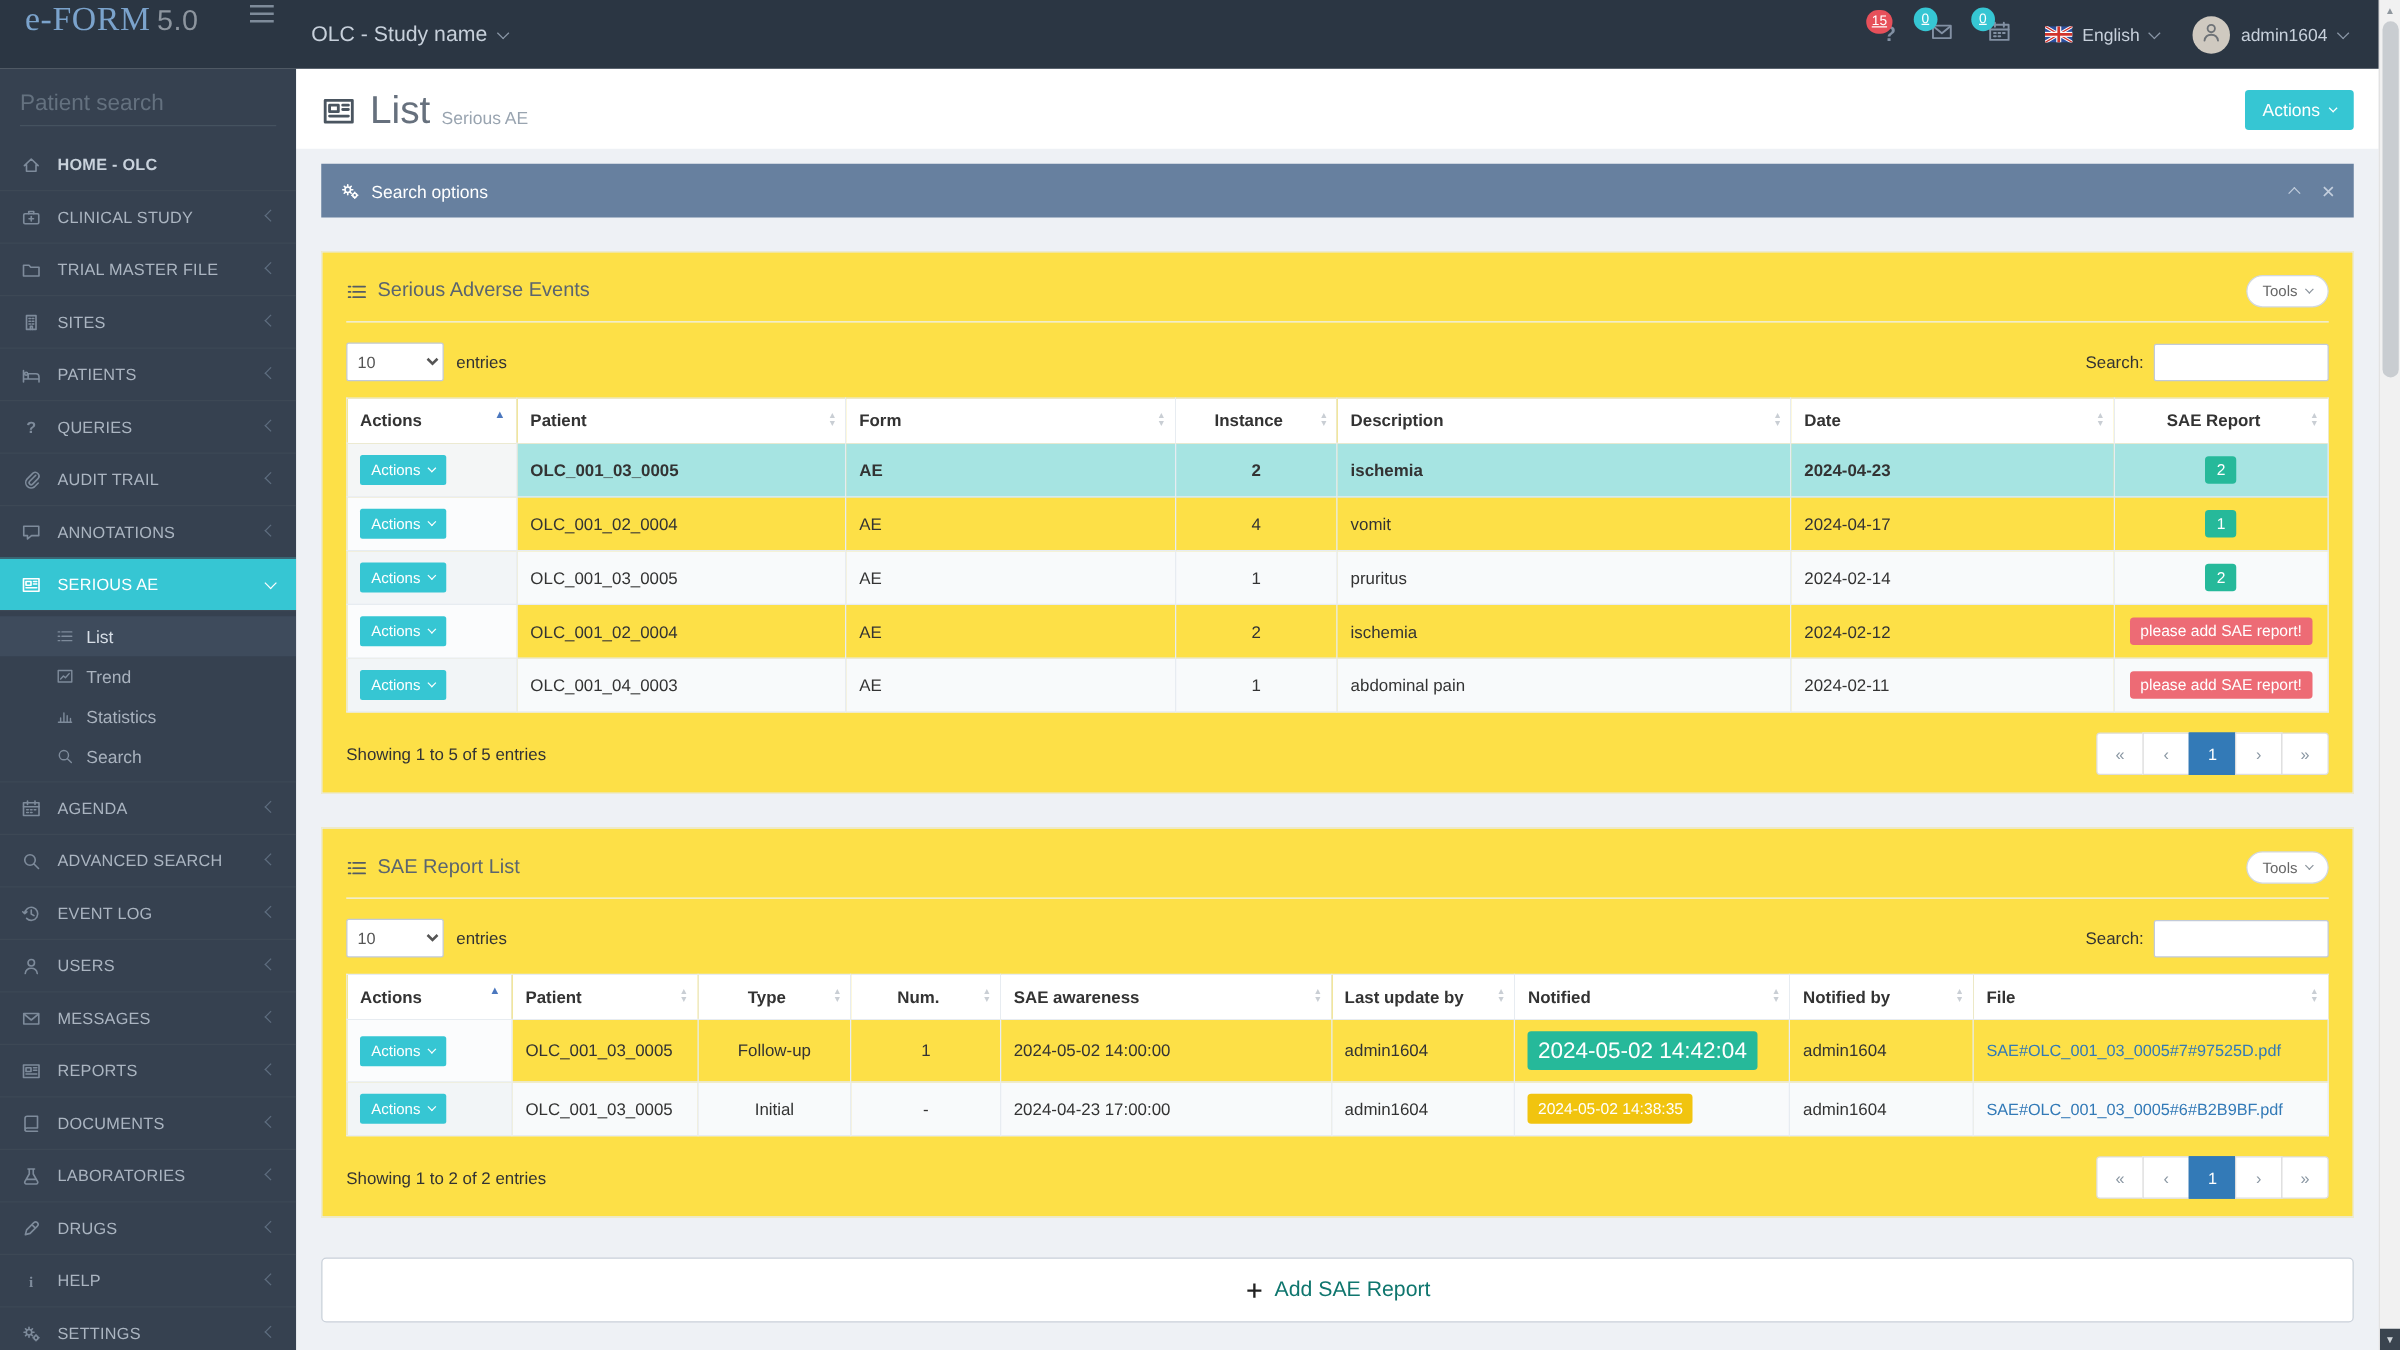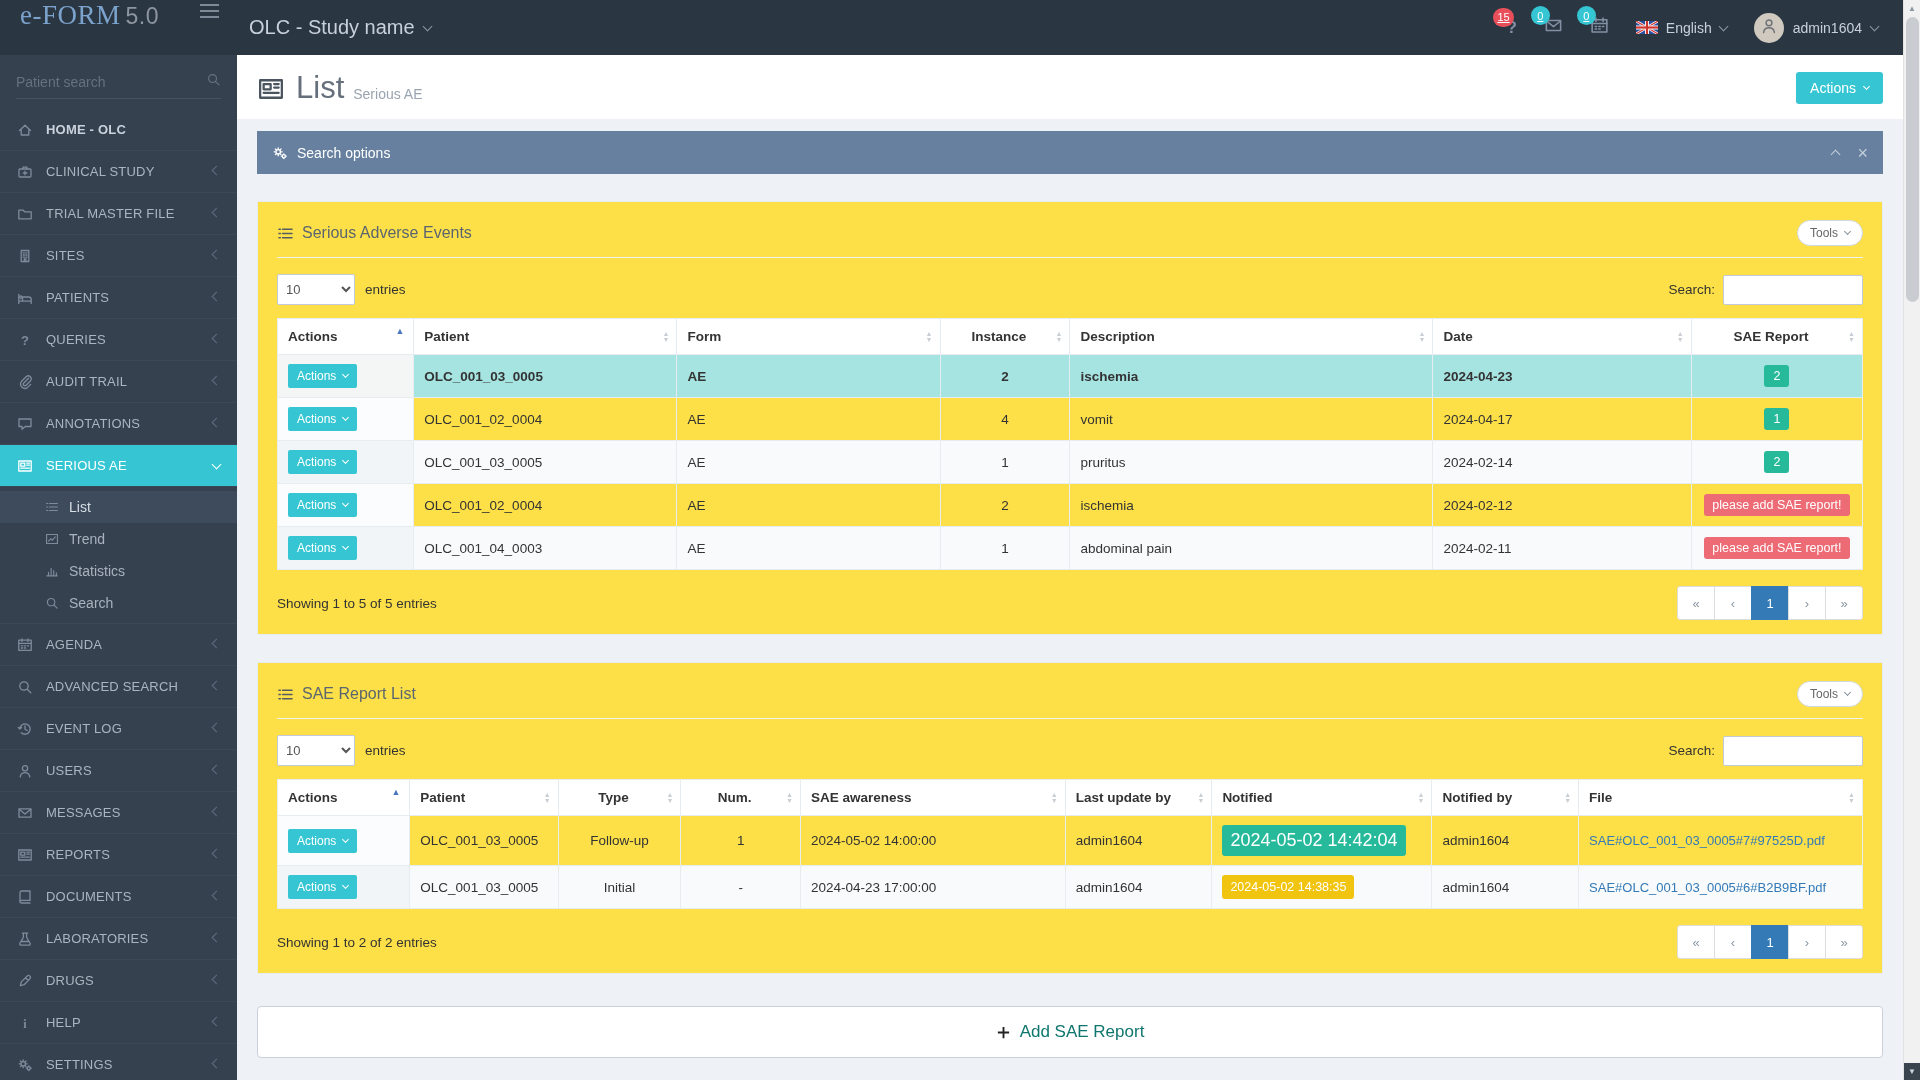--- a/index.html
+++ b/index.html
@@ -12,38 +12,38 @@
   .chev.up { transform:rotate(-135deg); margin-top:3px; }
   .chev.sm { width:5px; height:5px; border-width:1.4px; }
 
   
   .navbar { position:absolute; top:0; left:0; right:0; height:55px; background:#2b3643; display:flex; align-items:center; z-index:20; }
   .logo-block { width:237px; height:100%; display:flex; justify-content:space-between; padding:0 16px 0 20px; flex:none; }
   .logo { font-family:"Liberation Serif","DejaVu Serif",serif; font-size:27px; color:#7ba3cc; letter-spacing:.5px; white-space:nowrap; }
   .logo .ver { color:#8d959e; font-size:23px; margin-left:5px; font-family:"Liberation Sans",sans-serif; font-weight:300; }
   .hamburger { display:flex; flex-direction:column; gap:4px; cursor:pointer; padding:4px 2px; }
   .hamburger span { width:19px; height:2px; background:#7e8b9a; }
-  .nav-study { margin-left:12px; color:#c7d0db; font-size:20px; display:flex; align-items:center; gap:9px; cursor:pointer; }
+  .nav-study { margin-left:12px; color:#c7d0db; font-size:17px; display:flex; align-items:center; gap:9px; cursor:pointer; }
   .nav-study .chev { color:#8a97a7; }
   .nav-right { margin-left:auto; display:flex; align-items:center; gap:27px; padding-right:42px; }
   .nav-ico { position:relative; color:#8schema290a3; color:#8290a3; cursor:pointer; display:flex; align-items:flex-end; }
   .nav-badge { position:absolute; top:-10px; left:-13px; min-width:19px; height:19px; border-radius:10px; color:#fff; font-size:11px; display:flex; align-items:center; justify-content:center; padding:0 4px;text-decoration:underline; }
   .nav-badge.red { background:#e7505a; }
   .nav-badge.teal { background:#36c6d3; }
   .qmark { font-size:17px; font-weight:bold; color:#8290a3; }
   .nav-lang { display:flex; align-items:center; gap:8px; color:#c7d0db; font-size:14px; cursor:pointer; }
   .nav-lang .chev { color:#8a97a7; }
   .nav-user { display:flex; align-items:center; gap:9px; color:#c7d0db; font-size:14px; cursor:pointer; }
   .avatar { width:30px; height:30px; border-radius:50%; background:#cfc9c0; color:#6e7277; display:flex; align-items:center; justify-content:center; overflow:hidden; }
   .nav-user .chev { color:#8a97a7; }
 
   
   .sidebar { position:absolute; top:55px; left:0; bottom:0; width:237px; background:#364150; overflow:hidden; }
   .psearch { margin:17px 16px 6px; border-bottom:1px solid #45525f; display:flex; align-items:center; padding-bottom:7px; }
-  .psearch input { flex:1; background:transparent; border:0; outline:none; color:#8f9dad; font-size:14px; }
+  .psearch input { flex:1; background:transparent; border:0; outline:none; color:#8f9dad; font-size:18px; }
   .psearch input::placeholder { color:#64717f; }
   .psearch .sico { color:#64717f; flex:none; }
   .menu { margin-top:10px; }
   .menu > * + * { border-top:1px solid #3d4855; }
   .mi { display:flex; align-items:center; gap:13px; padding:12.5px 15px 12.5px 17px; color:#abb5c1; font-size:13px; letter-spacing:.2px; cursor:pointer; }
   .mi .ic { color:#7e8b9b; display:flex; flex:none; }
   .mi .lbl { flex:1; }
   .mi .chev { color:#5e6d7f; flex:none; margin-right:2px; }
   .mi.bold { font-weight:bold; color:#c9d2dc; }
   .mi.active { background:#36c6d3; color:#fff; }

